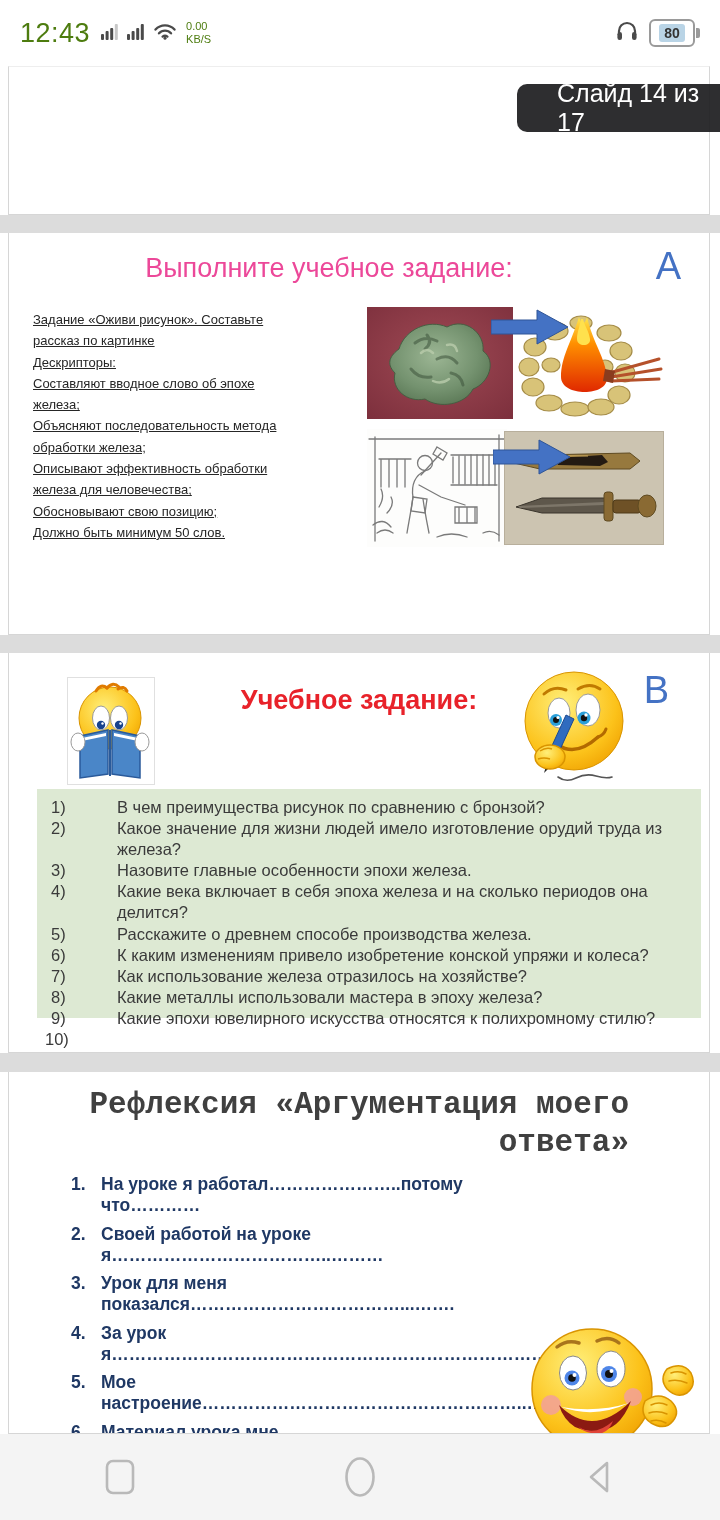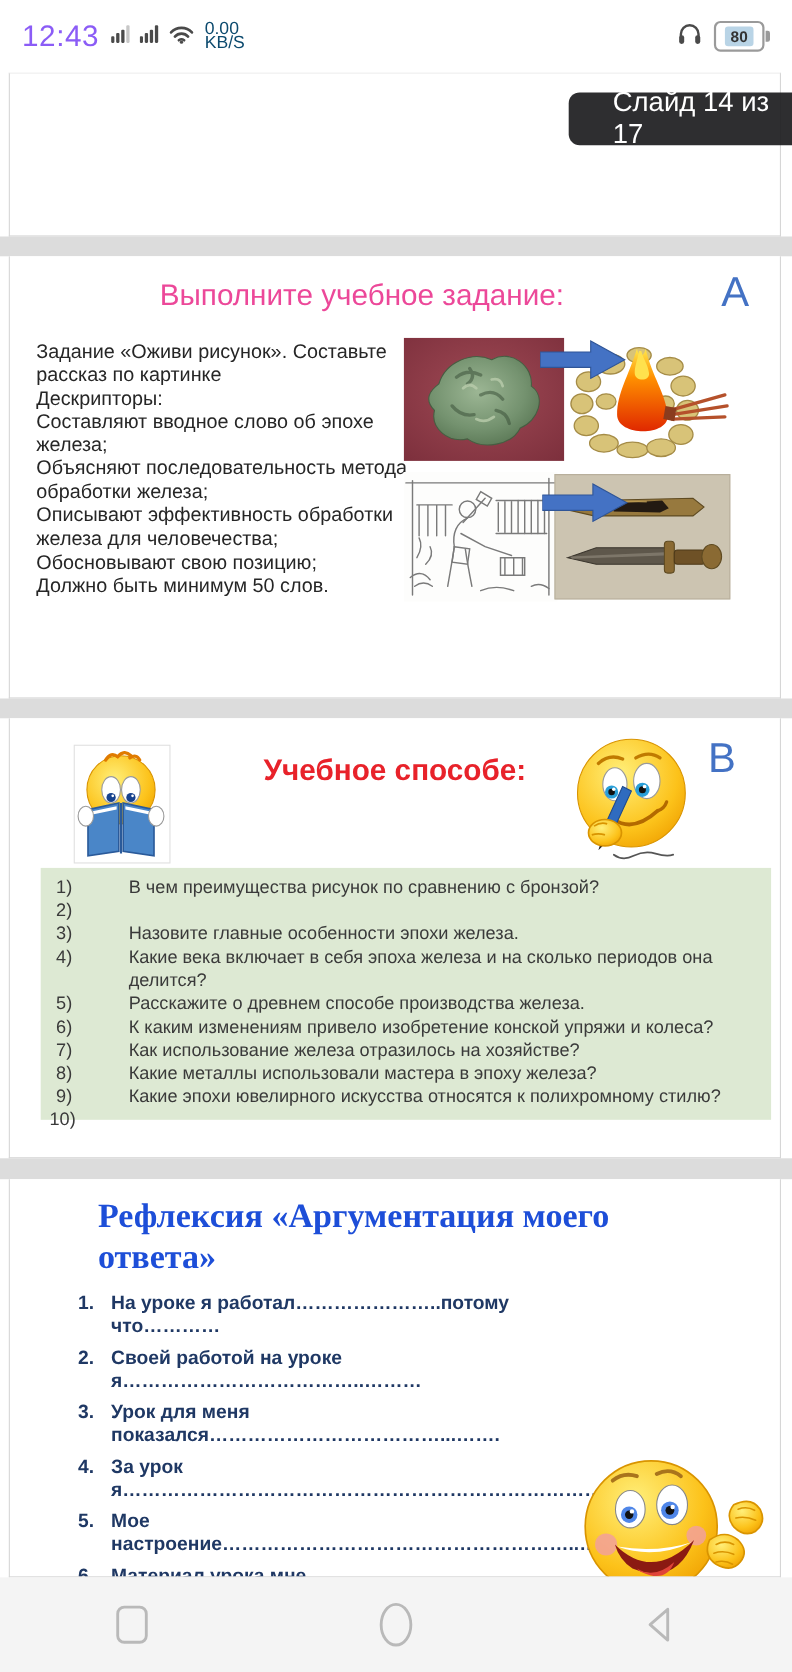--- a/index.html
+++ b/index.html
@@ -3,22 +3,22 @@
 <meta charset="utf-8">
 <style>
   html,body{margin:0;padding:0;background:#e9e9e9;}
   .screen{position:relative;width:720px;height:1520px;background:#ffffff;
     font-family:"Liberation Sans","DejaVu Sans",sans-serif;overflow:hidden;margin:0 auto;}
 
   
   .status-bar{position:absolute;top:0;left:0;width:720px;height:66px;background:#fff;
     display:flex;align-items:center;justify-content:space-between;padding:0 20px;box-sizing:border-box;}
   .sb-left{display:flex;align-items:center;gap:7px;}
-  .sb-time{font-size:27px;color:#8b5cf6;letter-spacing:.5px;margin-right:4px;}
-  .sb-speed{display:flex;flex-direction:column;line-height:13px;font-size:16px;color:#0c4a6e;margin-left:2px;}
+  .sb-time{font-size:27px;color:#4d7c0f;letter-spacing:.5px;margin-right:4px;}
+  .sb-speed{display:flex;flex-direction:column;line-height:13px;font-size:11px;color:#4d7c0f;margin-left:2px;}
   .sb-right{display:flex;align-items:center;gap:10px;}
   .battery{display:flex;align-items:center;}
   .battery .shell{width:42px;height:24px;border:2px solid #9a9a9a;border-radius:6px;background:#fff;
     display:flex;align-items:center;justify-content:center;}
   .battery .fill{background:#b9d4e6;border-radius:3px;padding:1px 5px;font-size:14px;color:#333;font-weight:bold;}
   .battery .nub{width:4px;height:10px;background:#9a9a9a;border-radius:0 2px 2px 0;margin-left:1px;}
 
   
   .card{position:absolute;left:8px;width:702px;background:#fff;border:1px solid #d6d6d6;border-top:none;box-sizing:border-box;}
   .band{position:absolute;left:0;width:720px;background:#dcdcdc;}
@@ -30,42 +30,42 @@
   .band3{top:1053px;height:19px;}
   .slide-c{top:1072px;height:362px;overflow:hidden;}
 
   .slide-badge{position:absolute;top:84px;left:517px;width:172px;height:48px;background:rgba(28,28,30,.92);
     border-radius:10px;color:#fff;font-size:25px;display:flex;align-items:center;justify-content:center;z-index:5;padding-left:40px;}
 
   
   .sa-title{position:absolute;top:20px;left:0;width:640px;text-align:center;font-size:27px;color:#ec4899;}
   .letter{position:absolute;font-size:38px;color:#4472c4;font-family:"Liberation Sans",sans-serif;}
   .sa-letter{top:12px;right:28px;}
-  .sa-body{position:absolute;top:76px;left:24px;width:338px;font-size:18px;line-height:21.3px;color:#262626;white-space:pre-line;}
+  .sa-body{position:absolute;top:76px;left:24px;width:338px;font-size:13px;line-height:21.3px;color:#262626;white-space:pre-line;text-decoration:underline;}
   .sa-img{position:absolute;}
   .img-ore{top:74px;left:358px;}
   .img-furnace{top:76px;left:504px;}
   .img-smith{top:196px;left:358px;}
   .img-daggers{top:198px;left:495px;}
   .arrow1{top:76px;left:482px;z-index:3;}
   .arrow2{top:206px;left:484px;z-index:3;}
 
   
   .sb-title{position:absolute;top:32px;left:150px;width:400px;text-align:center;font-size:27px;font-weight:bold;color:#e8222a;}
   .sb-letter{top:16px;right:40px;}
   .emoji-read{position:absolute;top:24px;left:58px;width:86px;height:106px;background:#fff;border:1px solid #e0e0e0;}
   .emoji-write{position:absolute;top:16px;left:505px;}
   .qbox{position:absolute;top:136px;left:28px;width:664px;height:229px;background:#dde9d3;padding:8px 10px 0 6px;box-sizing:border-box;}
   .qrow{display:flex;font-size:16.5px;line-height:21.1px;color:#3a3a3a;}
   .qrow .qnum{min-width:74px;padding-left:8px;box-sizing:border-box;}
   .qrow.tight .qnum{min-width:0;padding-left:2px;margin-right:6px;}
 
   
-  .sc-title{position:absolute;top:14px;left:80px;width:540px;text-align:left;
-    font-family:Liberation Serif, serif;font-weight:bold;font-size:31px;line-height:38px;color:#1d4ed8;}
+  .sc-title{position:absolute;top:14px;left:80px;width:540px;text-align:right;
+    font-family:Liberation Mono, monospace;font-weight:bold;font-size:31px;line-height:38px;color:#404040;}
   .sc-list{position:absolute;top:102px;left:62px;width:480px;}
   .sc-row{display:flex;margin-bottom:7.6px;font-size:17.5px;font-weight:bold;color:#1f3864;line-height:21px;}
   .sc-row .cnum{min-width:30px;}
   .emoji-clap{position:absolute;right:12px;bottom:-14px;}
 
   
   .nav-bar{position:absolute;top:1434px;left:0;width:720px;height:86px;background:#f4f4f4;
     display:flex;align-items:center;}
   .nav-slot{flex:1;display:flex;justify-content:center;}
 </style>
@@ -272,21 +272,21 @@
         <polygon points="14,60 38,55 38,58 14,63" fill="#fff"></polygon>
         <polygon points="70,60 46,55 46,58 70,63" fill="#fff"></polygon>
         <line x1="42" y1="52" x2="42" y2="98" stroke="#2a5a9a" stroke-width="2"></line>
       </g>
       <g fill="#fff" stroke="#9a9a9a" stroke-width="1">
         <ellipse cx="10" cy="64" rx="7" ry="9"></ellipse>
             <ellipse cx="74" cy="64" rx="7" ry="9"></ellipse>
       </g>
     </svg></span>
 
-    <h2 class="sb-title" style="margin:0;">Учебное способе:</h2>
+    <h2 class="sb-title" style="margin:0;">Учебное задание:</h2>
 
     <span class="emoji-write"><svg width="120" height="118" viewBox="0 0 120 118">
       <defs>
             <radialGradient id="face2" cx="40%" cy="32%" r="78%">
               <stop offset="0%" stop-color="#ffef7a"></stop>
               <stop offset="68%" stop-color="#fcc21a"></stop>
               <stop offset="100%" stop-color="#ef9f00"></stop>
             </radialGradient>
           </defs>
       <circle cx="60" cy="52" r="49" fill="url(#face2)" stroke="#d99400" stroke-width="1"></circle>
@@ -313,20 +313,21 @@
 
     <span class="letter sb-letter">В</span>
 
     <div class="qbox">
       <div class="qrow">
           <span class="qnum">1)</span>
           <span class="qtext">В чем преимущества рисунок по сравнению с бронзой?</span>
         </div>
       <div class="qrow">
           <span class="qnum">2)</span>
+          <span class="qtext">Какое значение для жизни людей имело изготовление орудий труда из железа?</span>
         </div>
       <div class="qrow">
           <span class="qnum">3)</span>
           <span class="qtext">Назовите главные особенности эпохи железа.</span>
         </div>
       <div class="qrow">
           <span class="qnum">4)</span>
           <span class="qtext">Какие века включает в себя эпоха железа и на сколько периодов она делится?</span>
         </div>
       <div class="qrow">

